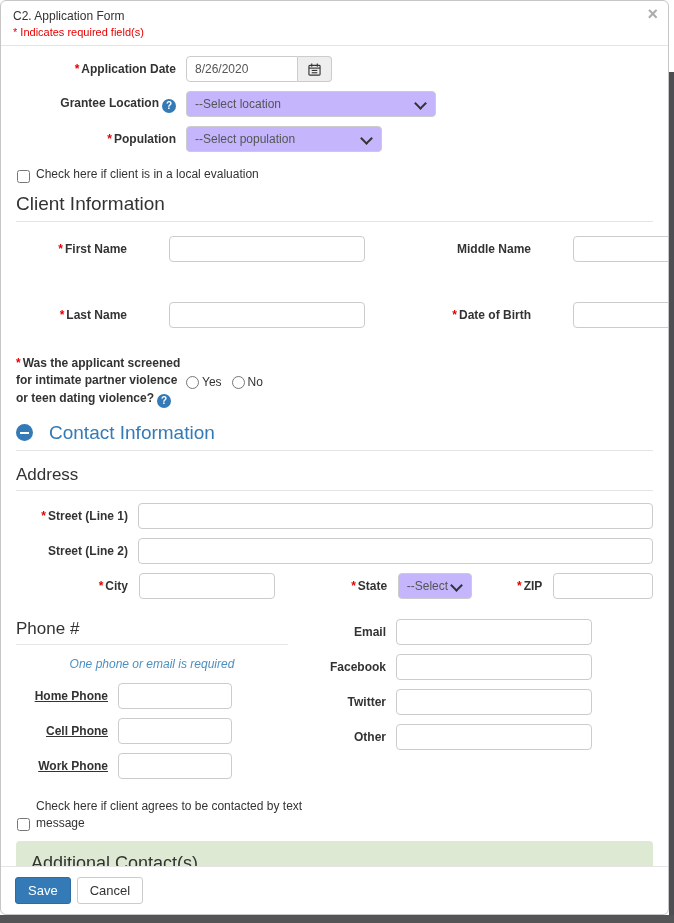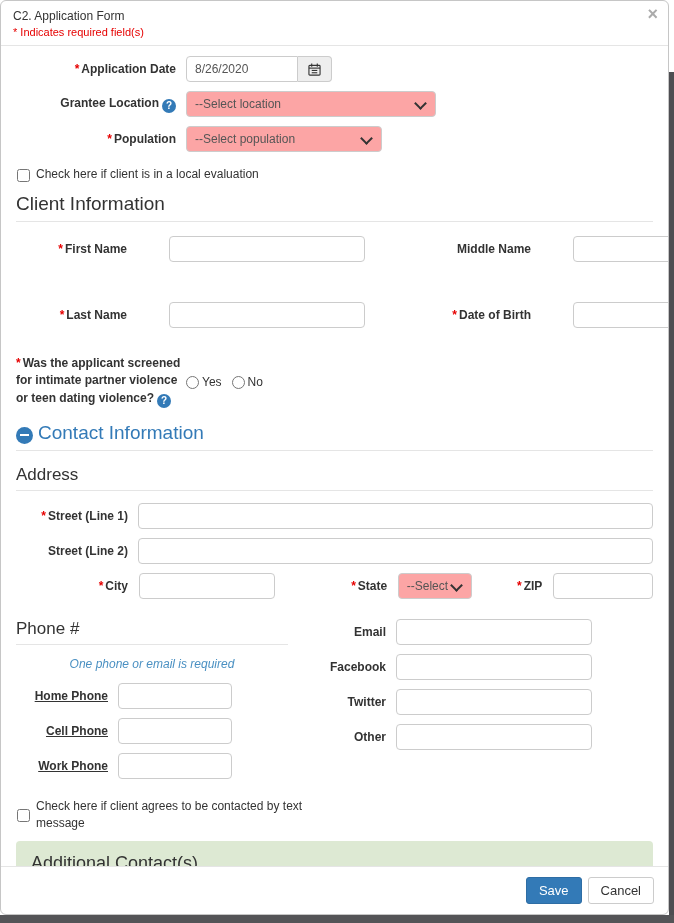--- a/index.html
+++ b/index.html
@@ -59,54 +59,54 @@
   .input-group { display: flex; }
   .input-group input[type="text"] { border-top-right-radius: 0; border-bottom-right-radius: 0; }
   .addon-btn {
     width: 34px; height: 26px; flex: none;
     background: #eee; border: 1px solid #ccc; border-left: none;
     border-radius: 0 4px 4px 0; cursor: pointer;
     display: flex; align-items: center; justify-content: center;
   }
   .selectbox {
     height: 26px; border: 1px solid #ccc; border-radius: 4px;
-    background: #fca5a5; display: flex; align-items: center;
+    background: #c4b5fd; display: flex; align-items: center;
     padding: 1px 8px; font-size: 12px; color: #555; cursor: pointer;
   }
   .selectbox .sel-text { flex: 1; }
   .chev { width: 14px; height: 14px; flex: none; position: relative; }
   .chev::before {
     content: ""; position: absolute; left: 3px; top: 2px;
     width: 7px; height: 7px;
     border-right: 2px solid #333; border-bottom: 2px solid #333;
     transform: rotate(45deg);
   }
   .help-icon {
     display: inline-flex; align-items: center; justify-content: center;
     width: 14px; height: 14px; border-radius: 50%;
     background: #337ab7; color: #fff; font-size: 10px; font-weight: bold;
     vertical-align: -2px; margin-left: 3px;
   }
   .help-icon::before { content: "?"; }
-  .checkbox-line { display: flex; align-items: center; font-size: 12px; color: #333; }
+  .checkbox-line { display: flex; align-items: flex-end; font-size: 12px; color: #333; }
   .checkbox-line input { margin: 2px 6px 0 1px; flex: none; }
   .checkbox-line .cb-text { line-height: 1.4; }
   
   .sect-h1 {
     font-size: 19px; font-weight: 400; color: #333;
     padding-bottom: 6px; border-bottom: 1px solid #e5e5e5;
     margin: 10px 0 14px 0;
   }
   .sect-h2 {
     font-size: 17px; font-weight: 400; color: #333;
     padding-bottom: 5px; border-bottom: 1px solid #e5e5e5;
     margin: 0 0 12px 0;
   }
   .toggle-heading {
-    display: flex; align-items: flex-end; gap: 5px;
+    display: flex; align-items: center; gap: 16px;
     font-size: 19px; color: #337ab7; cursor: pointer;
     padding-bottom: 6px; border-bottom: 1px solid #e5e5e5;
     margin: 14px 0 14px 0;
   }
   .minus-circle {
     width: 17px; height: 17px; border-radius: 50%; background: #337ab7;
     display: inline-flex; align-items: center; justify-content: center; flex: none;
   }
   .minus-circle::before { content: ""; width: 9px; height: 2px; background: #fff; }
   
@@ -153,21 +153,21 @@
   }
   .plus-circle {
     width: 12px; height: 12px; border-radius: 50%; background: #3a3a3a;
     color: #fff; display: inline-flex; align-items: center; justify-content: center;
     font-size: 10px; font-weight: bold; line-height: 1; flex: none;
   }
   .plus-circle::before { content: "+"; margin-top: -1px; }
   
   .modal-footer {
     border-top: 1px solid #e5e5e5;
-    padding: 10px 14px; display: flex; justify-content: flex-end; gap: 6px;
+    padding: 10px 14px; display: flex; gap: 6px;
   }
   .btn { font-size: 13px; padding: 5px 12px; border-radius: 3px; cursor: pointer;
          font-family: "Liberation Sans", sans-serif; }
   .btn-save { background: #337ab7; border: 1px solid #2e6da4; color: #fff; }
   .btn-cancel { background: #fff; border: 1px solid #ccc; color: #333; }
   .cal-svg { display: block; }
 </style>
 </head>
 <body>
 

